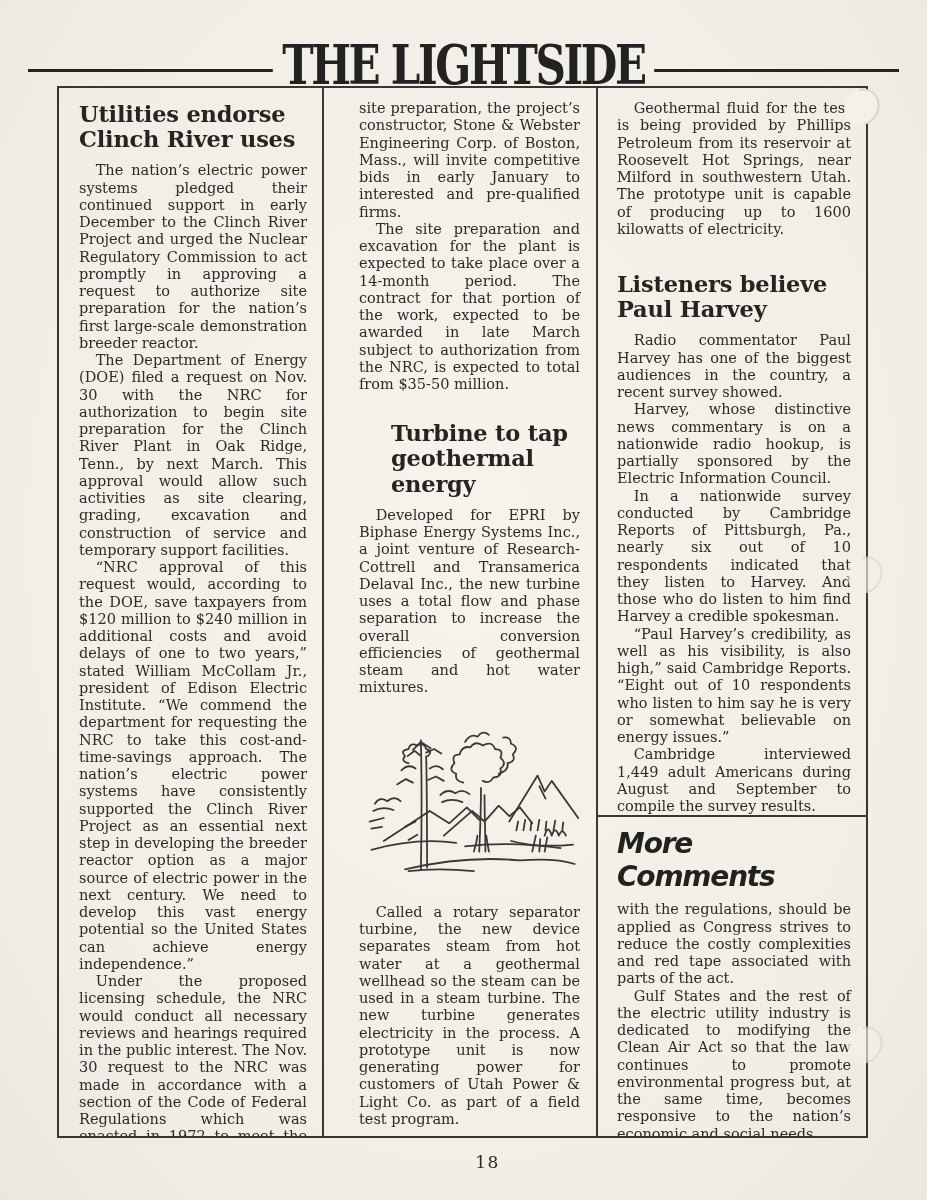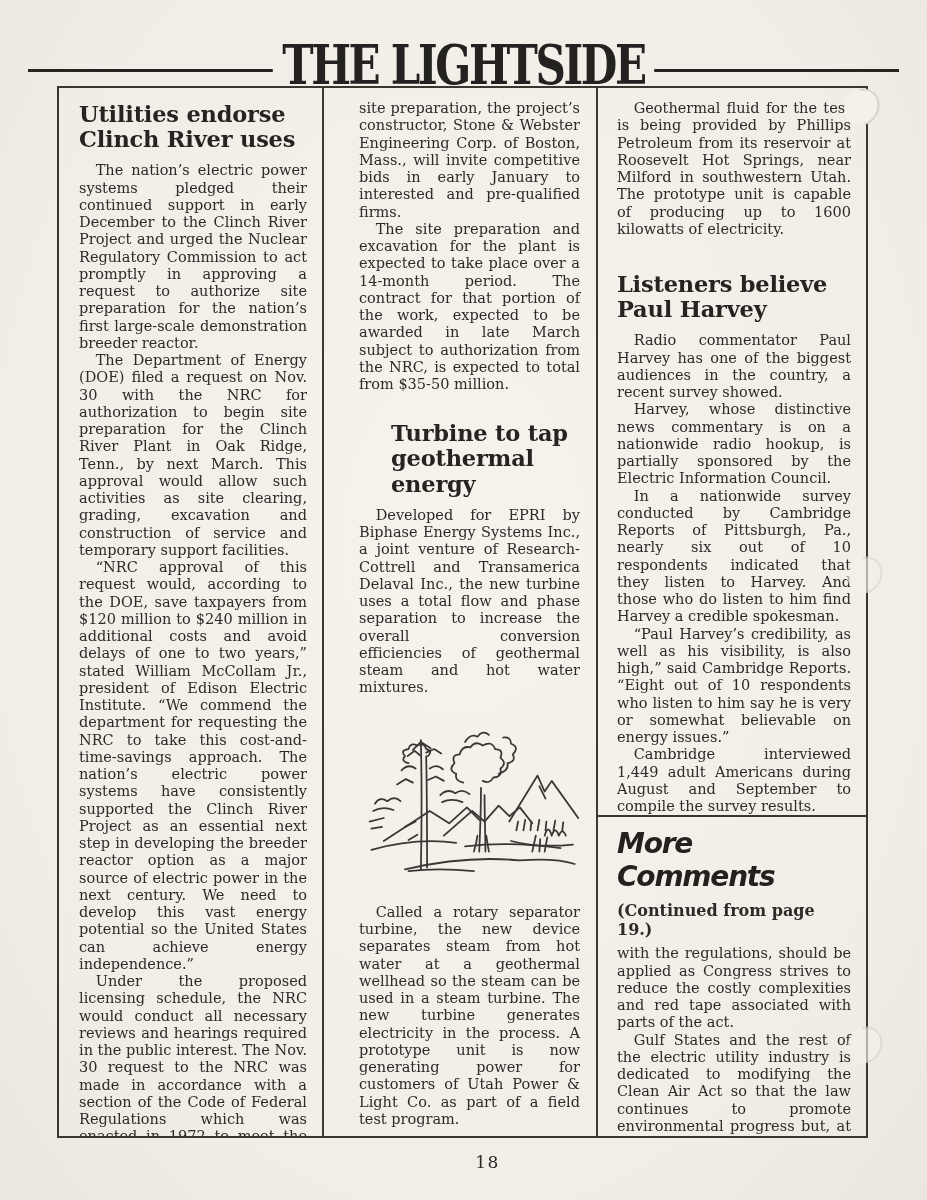--- a/index.html
+++ b/index.html
@@ -145,21 +145,20 @@
       <p class="indent">Geothermal fluid for the test is being provided by Phillips Petroleum from its reservoir at Roosevelt Hot Springs, near Milford in southwestern Utah. The prototype unit is capable of producing up to 1600 kilowatts of electricity.</p>
       <h2 class="gap-top-lg">Listeners believe Paul Harvey</h2>
       <p class="indent">Radio commentator Paul Harvey has one of the biggest audiences in the country, a recent survey showed.</p>
       <p class="indent">Harvey, whose distinctive news commentary is on a nationwide radio hookup, is partially sponsored by the Electric Information Council.</p>
       <p class="indent">In a nationwide survey conducted by Cambridge Reports of Pittsburgh, Pa., nearly six out of 10 respondents indicated that they listen to Harvey. And those who do listen to him find Harvey a credible spokesman.</p>
       <p class="indent">“Paul Harvey’s credibility, as well as his visibility, is also high,” said Cambridge Reports. “Eight out of 10 respondents who listen to him say he is very or somewhat believable on energy issues.”</p>
       <p class="indent">Cambridge interviewed 1,449 adult Americans during August and September to compile the survey results.</p>
     </div>
     <div class="more-box">
       <h3>More Comments</h3>
-      <p class="continued">(Continued from page 19.)</p>
       <p>with the regulations, should be applied as Congress strives to reduce the costly complexities and red tape associated with parts of the act.</p>
       <p class="indent">Gulf States and the rest of the electric utility industry is dedicated to modifying the Clean Air Act so that the law continues to promote environmental progress but, at the same time, becomes responsive to the nation’s economic and social needs.</p>
 
     </div>
   </section>
 
 </div>
 
 <div class="punch p1"></div>
 <div class="punch p2"></div>

